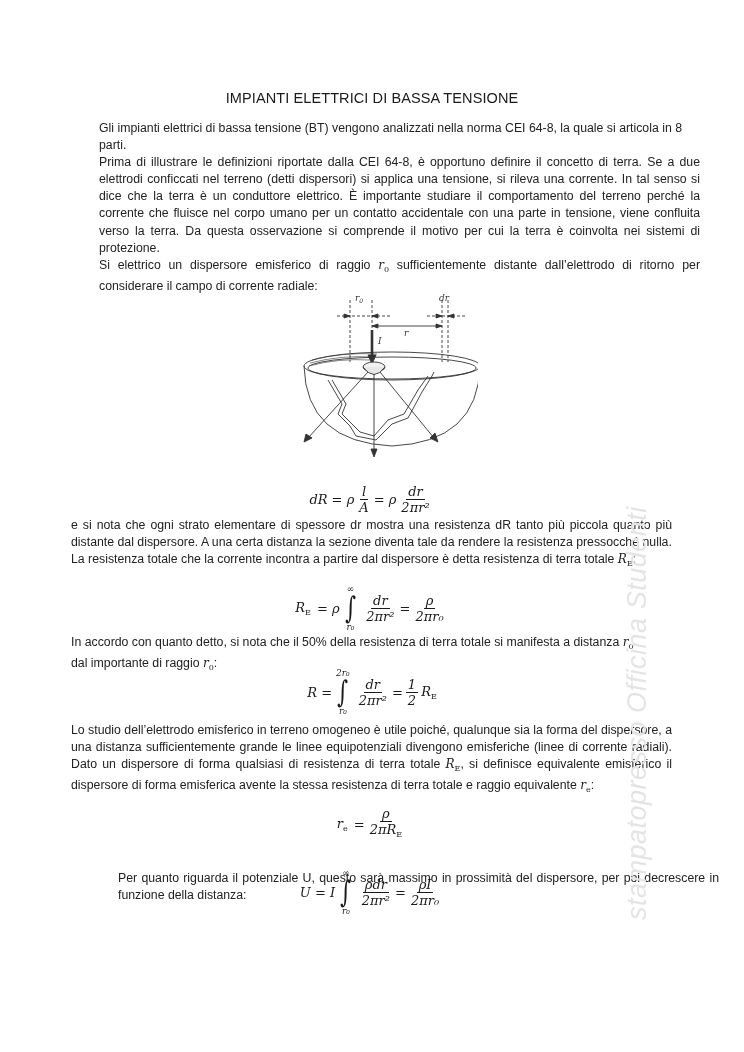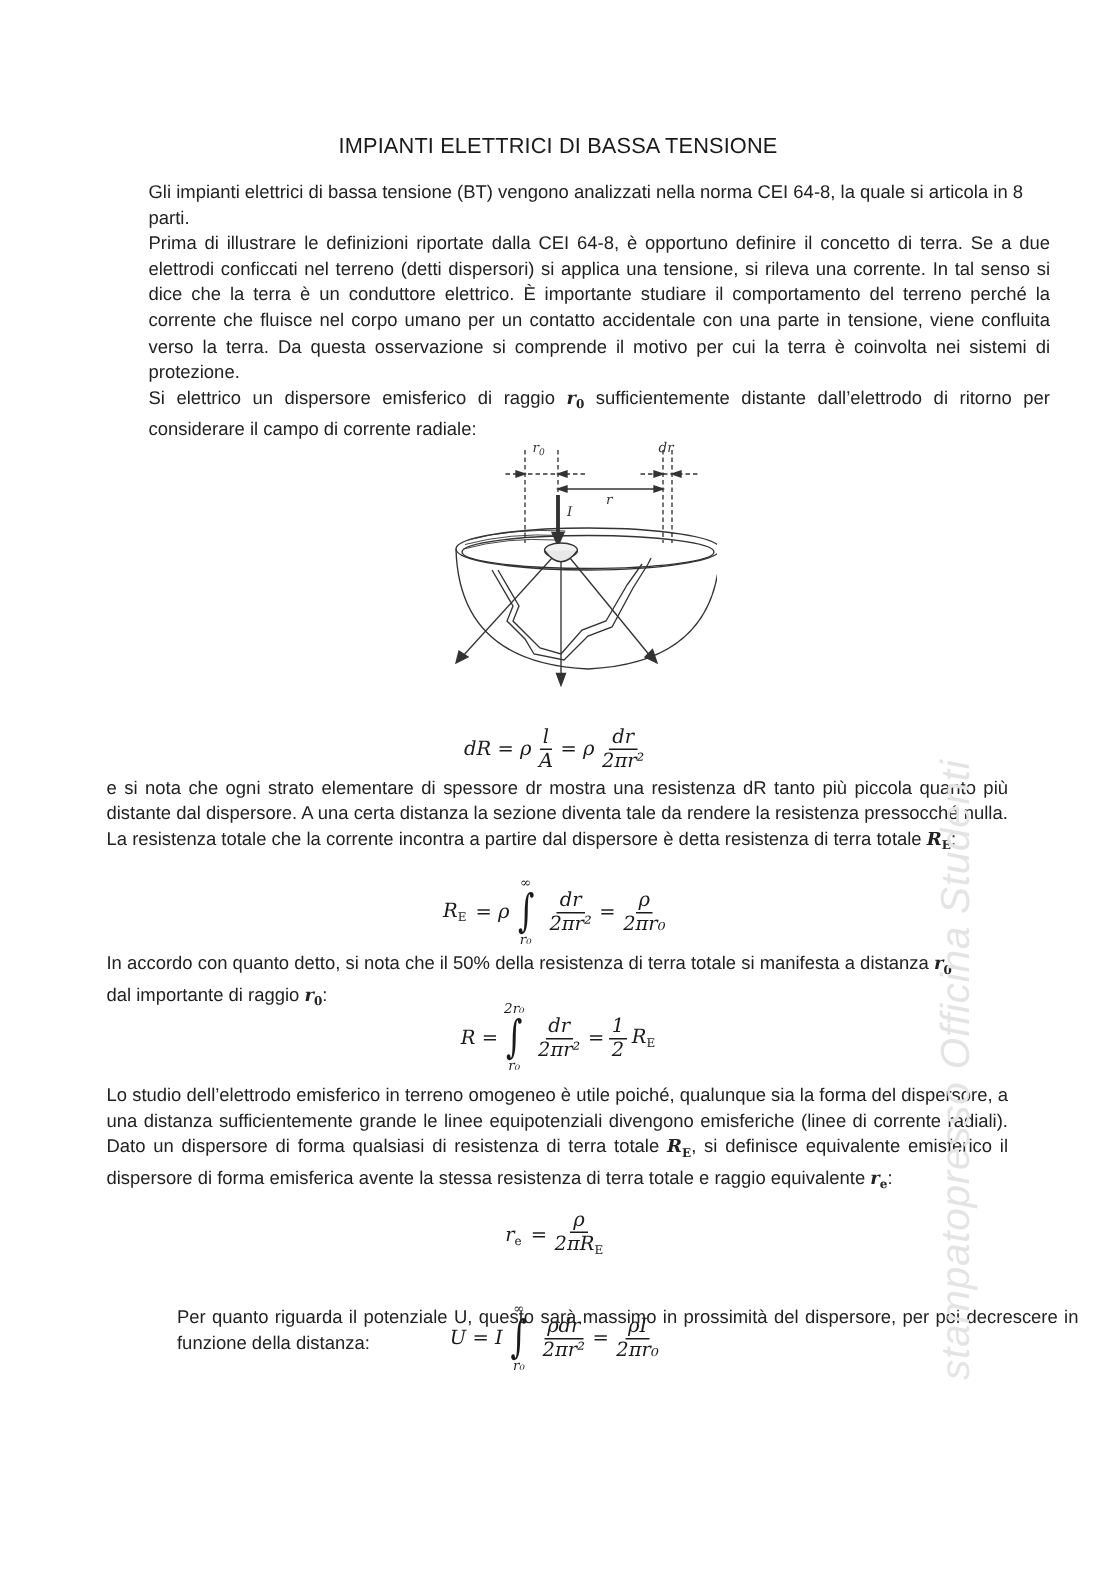--- a/index.html
+++ b/index.html
@@ -5,21 +5,21 @@
   html, body { margin:0; padding:0; background:#ffffff; }
   body { width:744px; height:1052px; position:relative; overflow:hidden;
          font-family:"Liberation Sans", sans-serif; color:#222; }
   .page { position:absolute; left:0; top:0; width:744px; height:1052px; background:#fff; }
   .title { position:absolute; top:90px; left:0; width:744px; text-align:center;
            font-size:14.5px; letter-spacing:0.1px; color:#1a1a1a; }
   .body { position:absolute; left:71px; width:601px; font-size:12.3px; line-height:17.1px;
           color:#222; text-align:justify; }
   .body p { margin:0; }
   .p-left { text-align:left; }
-  .mi { font-family:"DejaVu Serif", serif; font-style:italic; font-size:12px;font-weight:bold; }
+  .mi { font-family:"DejaVu Serif", serif; font-style:italic; font-size:12px; }
   .mi sub { font-size:8px; font-style:normal; vertical-align:-3px; }
   .eq { position:absolute; left:0; width:744px; display:flex; justify-content:center; align-items:center;
         font-family:"DejaVu Serif", serif; font-size:13px; color:#1a1a1a; }
   .eq .it { font-style:italic; }
   .frac { display:inline-flex; flex-direction:column; align-items:center; vertical-align:middle;
           margin:0 3px; }
   .frac .num { padding:0 2px; border-bottom:1px solid #1a1a1a; line-height:15px; font-style:italic; }
   .frac .den { padding:0 2px; line-height:15px; font-style:italic; }
   .integral { display:inline-flex; flex-direction:column; align-items:center; margin:0 3px;
               font-size:10px; font-style:italic; }

